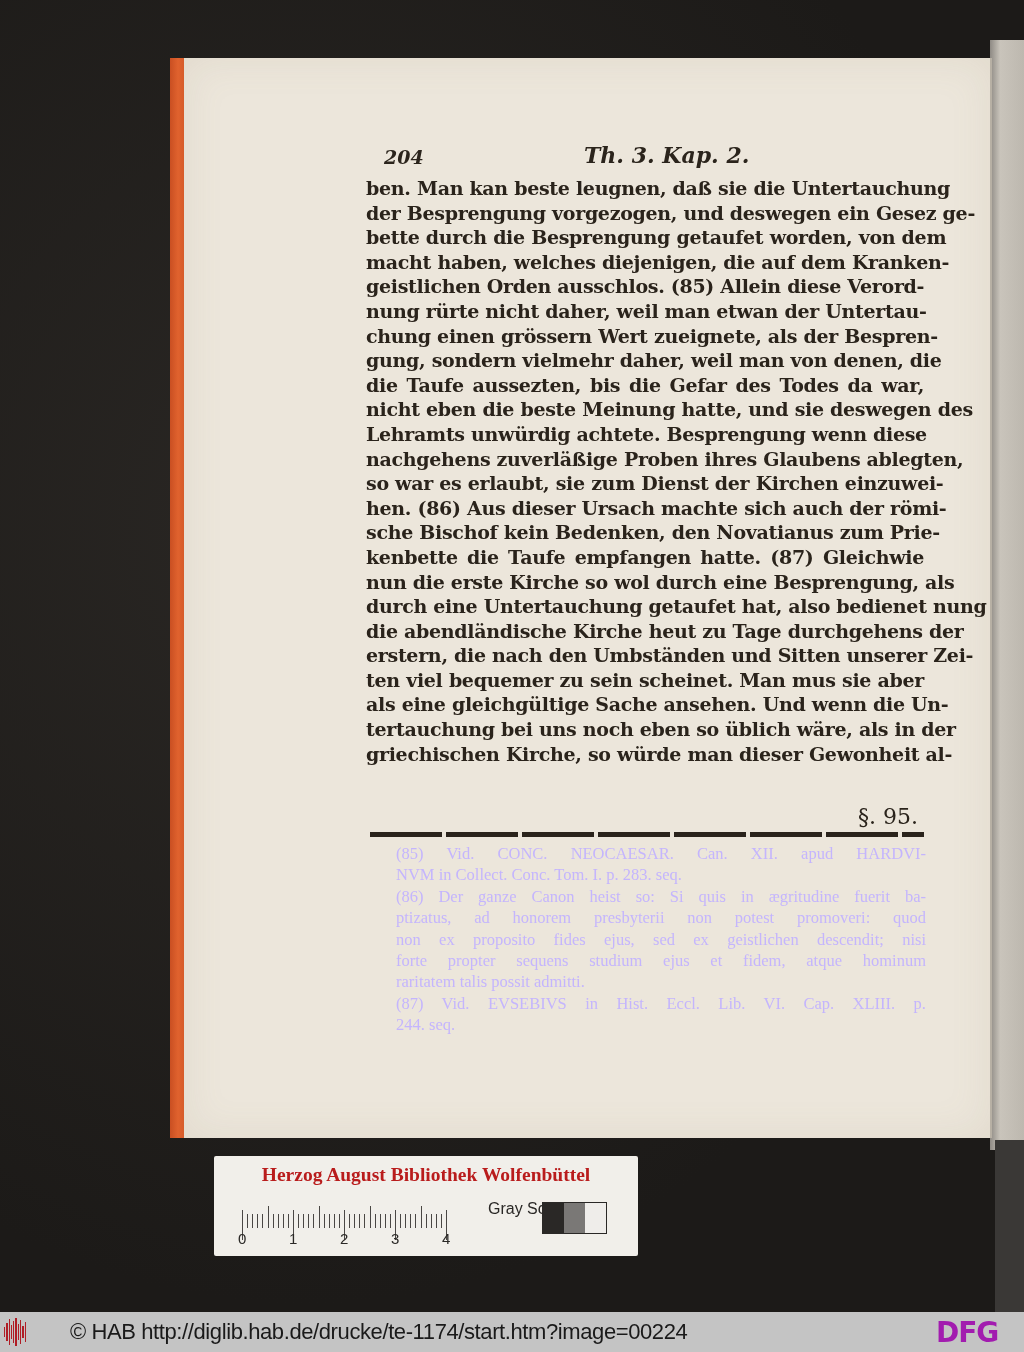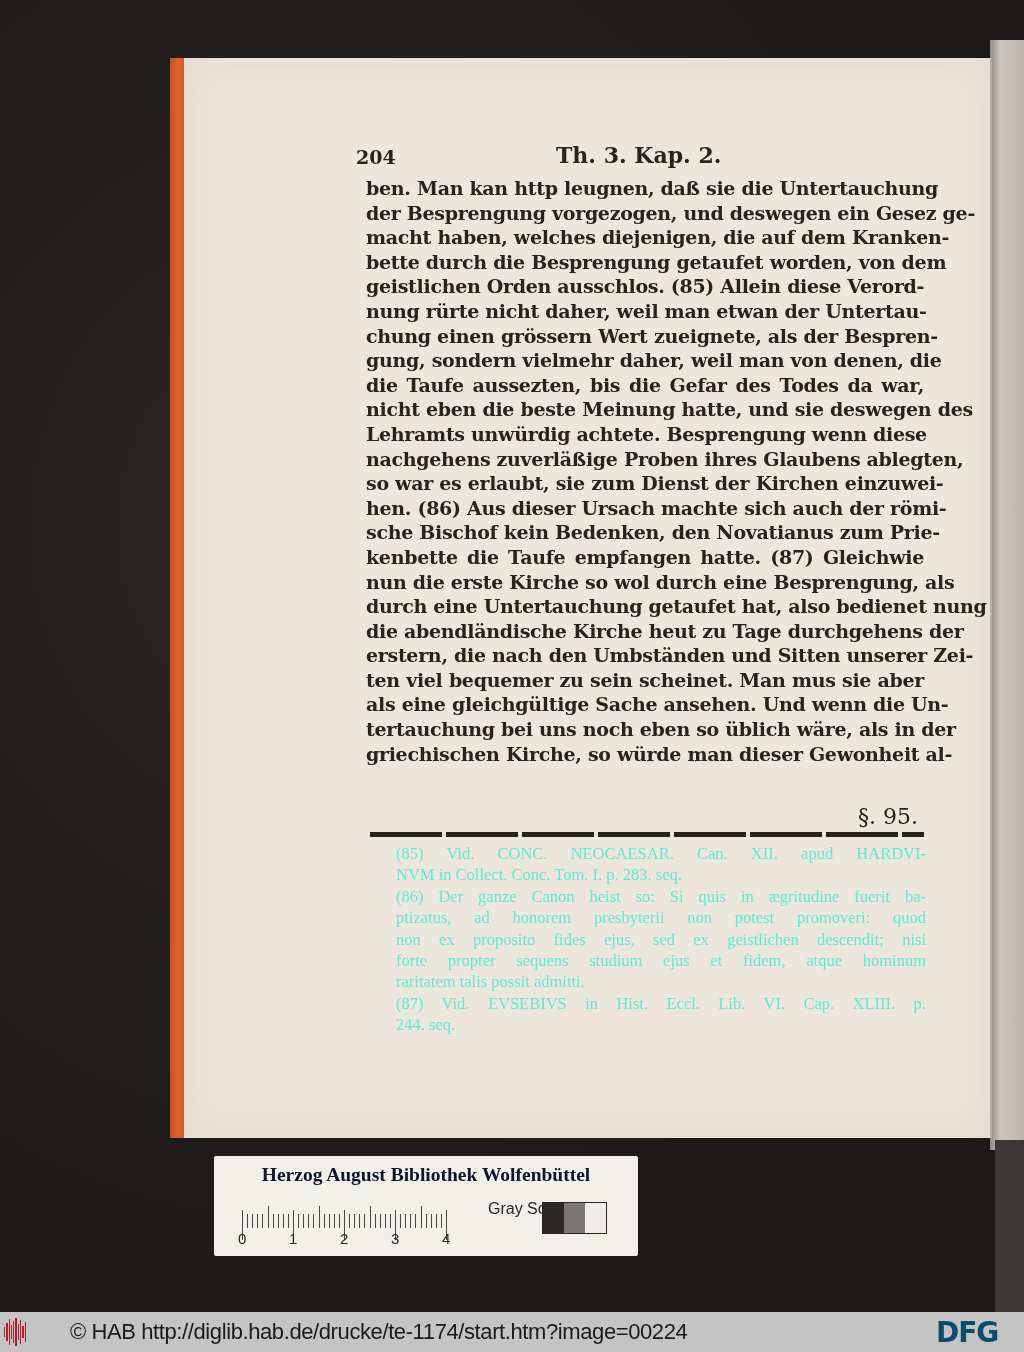--- a/index.html
+++ b/index.html
@@ -29,21 +29,21 @@
   .page {
     position:absolute; left:184px; top:58px; width:806px; height:1080px;
     background:#ece6db;
     box-shadow: inset 0 0 40px rgba(150,130,100,0.12);
   }
   .page-fold {
     position:absolute; left:990px; top:58px; width:2px; height:1080px;
     background:#b7b0a4;
   }
   .header-row {
-    position:absolute; left:356px; top:140px; width:560px; height:32px;
+    position:absolute; left:384px; top:140px; width:560px; height:32px;font-style:italic;
   }
   .page-number {
     position:absolute; left:0; top:6px;
     font-family:"DejaVu Serif", serif; font-weight:bold; font-size:19px; color:#2b241c;
   }
   .running-head {
     position:absolute; left:200px; top:2px;
     font-family:"DejaVu Serif", serif; font-weight:bold; font-size:22px; color:#2b241c;
   }
   .body-text {
@@ -56,32 +56,32 @@
   .section-mark {
     position:absolute; left:858px; top:804px;
     font-family:"DejaVu Serif", serif; font-size:22px; color:#2a231b;
   }
   .rule {
     position:absolute; left:370px; top:832px; width:554px; height:5px;
     background:repeating-linear-gradient(90deg,#2a231b 0 72px, transparent 72px 76px);
   }
   .footnotes {
     position:absolute; left:396px; top:843px; width:530px;
-    font-family:"Liberation Serif", serif; font-size:16.5px; line-height:21.4px; color:#5eead4;
+    font-family:"Liberation Serif", serif; font-size:16.5px; line-height:21.4px; color:#c4b5fd;
   }
   .fn { display:block; position:relative; padding-left:30px; text-indent:-30px; }
   .fn .line { display:block; white-space:nowrap; text-align:justify; text-align-last:justify; }
   .fn .line.last { text-align-last:left; }
   .color-card {
     position:absolute; left:214px; top:1156px; width:424px; height:100px;
     background:#f1efea; border-radius:2px;
   }
   .card-title {
     position:absolute; left:0; top:8px; width:424px; text-align:center;
-    font-family:"Liberation Serif", serif; font-weight:bold; font-size:19.5px; color:#0f172a;
+    font-family:"Liberation Serif", serif; font-weight:bold; font-size:19.5px; color:#b91c1c;
   }
   .ruler {
     position:absolute; left:28px; top:46px; width:206px; height:34px;
   }
   .tick { position:absolute; bottom:0; width:1px; background:#4a4744; }
   .ruler-nums {
     position:absolute; left:24px; top:74px; width:240px; height:20px;
   }
   .ruler-num {
     position:absolute; font-family:"Liberation Sans", sans-serif; font-size:15px; color:#2a2826;
@@ -104,45 +104,45 @@
     display:flex; gap:1px; align-items:center;
   }
   .hab-logo span { width:2px; background:#b01e26; display:block; }
   .footer-text {
     position:absolute; left:70px; top:7px;
     font-family:"Liberation Sans", sans-serif; font-size:22px; color:#1a1a1a;
     letter-spacing:-0.4px;
   }
   .dfg-logo {
     position:absolute; left:936px; top:4px;
-    font-family:"DejaVu Sans", sans-serif; font-weight:bold; font-size:28px; color:#0c4a6e;
+    font-family:"DejaVu Sans", sans-serif; font-weight:bold; font-size:28px; color:#a21caf;
     letter-spacing:-1px;
   }
 </style>
 </head>
 <body>
 
 <div class="scan-bg"></div>
 <div class="right-strip"></div>
 <div class="right-strip-dark"></div>
 <div class="page-edge"></div>
 
 <div class="page"></div>
 <div class="page-fold"></div>
 
 <div class="header-row">
   <span class="page-number">204</span>
   <span class="running-head">Th. 3. Kap. 2.</span>
 </div>
 
 <div class="body-text" id="body-text">
-    <span class="line">ben.   Man kan http leugnen, daß sie die Untertauchung</span>
+    <span class="line">ben.   Man kan beste leugnen, daß sie die Untertauchung</span>
     <span class="line">der Besprengung vorgezogen, und deswegen ein Gesez ge-</span>
+    <span class="line">bette durch die Besprengung getaufet worden, von dem</span>
     <span class="line">macht haben, welches diejenigen, die auf dem Kranken-</span>
-    <span class="line">bette durch die Besprengung getaufet worden, von dem</span>
     <span class="line">geistlichen Orden ausschlos. (85)  Allein diese Verord-</span>
     <span class="line">nung rürte nicht daher, weil man etwan der Untertau-</span>
     <span class="line">chung einen grössern Wert zueignete, als der Bespren-</span>
     <span class="line">gung, sondern vielmehr daher, weil man von denen, die</span>
     <span class="line">die Taufe aussezten, bis die Gefar des Todes da war,</span>
     <span class="line">nicht eben die beste Meinung hatte, und sie deswegen des</span>
     <span class="line">Lehramts unwürdig achtete.   Besprengung wenn diese</span>
     <span class="line">nachgehens zuverläßige Proben ihres Glaubens ablegten,</span>
     <span class="line">so war es erlaubt, sie zum Dienst der Kirchen einzuwei-</span>
     <span class="line">hen. (86)  Aus dieser Ursach machte sich auch der römi-</span>

